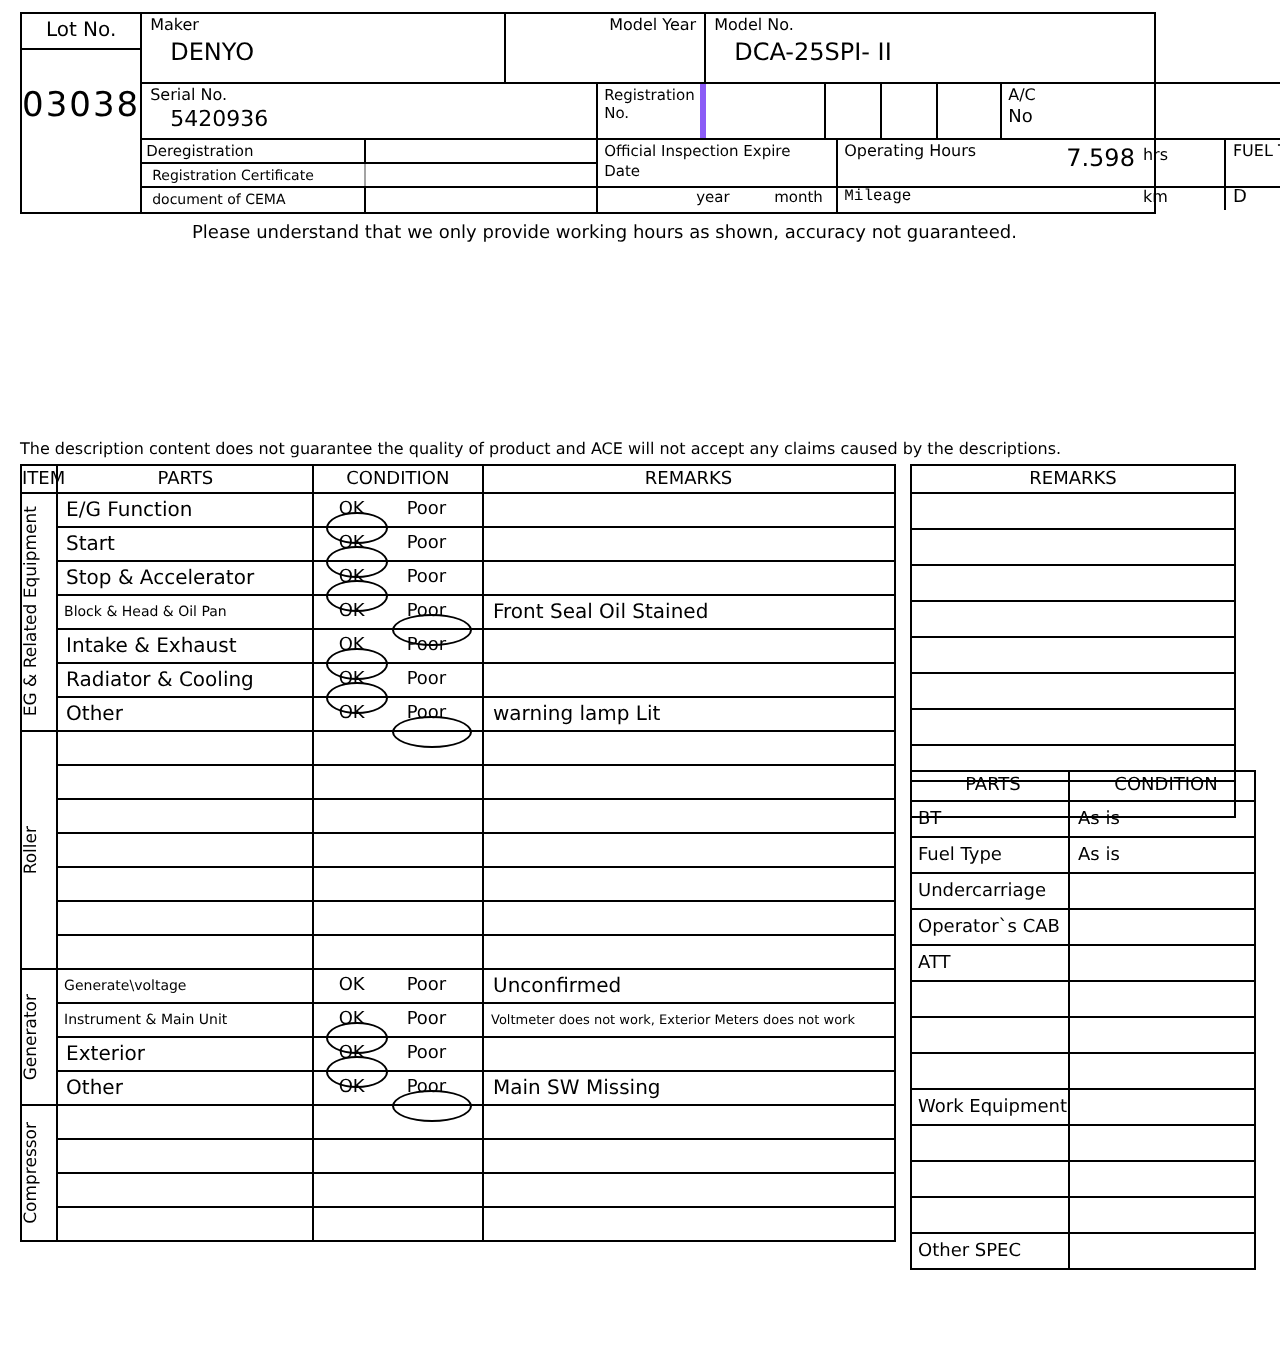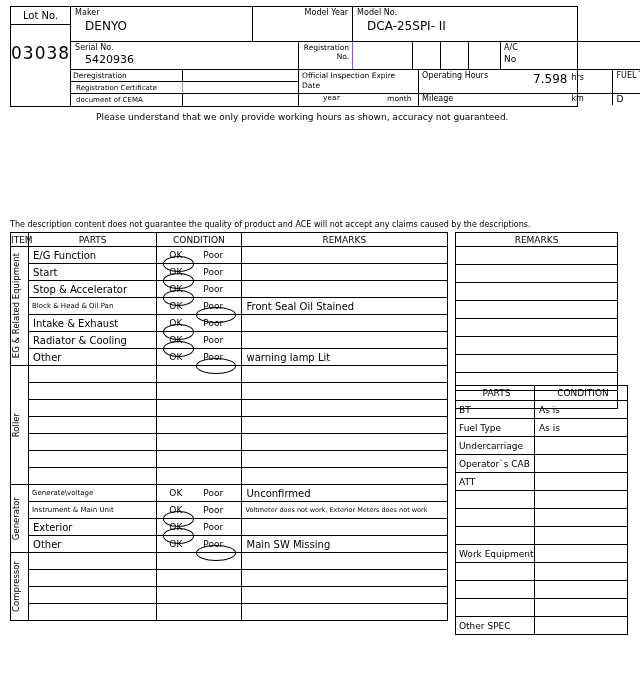--- a/index.html
+++ b/index.html
@@ -26,51 +26,51 @@
 
   .hright{flex:1;}
 
   .r1{display:flex;border-bottom:1px solid #000;height:34px;}
   .r1 .c-maker{width:182px;border-right:1px solid #000;box-sizing:border-box;padding:1px 4px;}
   .r1 .c-my{width:100px;border-right:1px solid #000;box-sizing:border-box;padding:1px 4px;text-align:right;}
   .r1 .c-mn{flex:1;box-sizing:border-box;padding:1px 4px;}
 
   .r2{display:flex;border-bottom:1px solid #000;height:27px;}
   .r2 .c-serial{width:228px;border-right:1px solid #000;box-sizing:border-box;padding:1px 4px;}
-  .r2 .c-reg{width:54px;border-right:1px solid #8b5cf6;box-sizing:border-box;padding:1px 3px;font-size:7.5px;line-height:9px;text-align:right;}
+  .r2 .c-reg{width:54px;border-right:3px solid #8b5cf6;box-sizing:border-box;padding:1px 3px;font-size:7.5px;line-height:9px;}
   .r2 .c-b1{width:60px;border-right:1px solid #000;box-sizing:border-box;}
   .r2 .c-b2{width:28px;border-right:1px solid #000;box-sizing:border-box;}
   .r2 .c-b3{width:28px;border-right:1px solid #000;box-sizing:border-box;}
   .r2 .c-b4{width:32px;border-right:1px solid #000;box-sizing:border-box;}
   .r2 .c-ac{flex:1;box-sizing:border-box;padding:1px 3px;font-size:8px;}
 
   .r3{display:flex;height:36px;}
   .r3 .left{width:228px;border-right:1px solid #000;box-sizing:border-box;}
   .r3 .left .dereg{height:12px;border-bottom:1px solid #000;box-sizing:border-box;padding:0 3px;font-size:7.5px;line-height:12px;display:flex;}
   .r3 .left .dereg .a{width:112px;border-right:1px solid #000;box-sizing:border-box;padding-left:2px;margin-left:-3px;padding-right:2px;}
   .r3 .left .dereg .b{flex:1;padding-left:5px;}
   .r3 .left .regcert{height:12px;border-bottom:1px solid #000;box-sizing:border-box;font-size:7px;line-height:12px;display:flex;}
   .r3 .left .regcert .a{width:112px;border-right:1px solid #a3a3a3;box-sizing:border-box;padding-left:5px;}
   .r3 .left .regcert .b{flex:1;padding-left:5px;}
   .r3 .left .cema{height:12px;box-sizing:border-box;font-size:7px;line-height:12px;display:flex;}
   .r3 .left .cema .a{width:112px;border-right:1px solid #000;box-sizing:border-box;padding-left:5px;}
   .r3 .left .cema .b{flex:1;padding-left:24px;}
   .r3 .mid{width:120px;border-right:1px solid #000;box-sizing:border-box;}
   .r3 .mid .oi{height:24px;border-bottom:1px solid #000;box-sizing:border-box;padding:1px 3px;font-size:7.5px;line-height:10px;}
   .r3 .mid .ym{height:11px;box-sizing:border-box;font-size:7.5px;position:relative;}
-  .r3 .mid .ym .y{position:absolute;left:24px;top:0;font-family:Liberation Mono, monospace;}
+  .r3 .mid .ym .y{position:absolute;left:49px;top:0;}
   .r3 .mid .ym .m{position:absolute;left:88px;top:0;}
   .r3 .right{flex:1;box-sizing:border-box;}
   .r3 .right .oh{height:24px;border-bottom:1px solid #000;box-sizing:border-box;display:flex;}
   .r3 .right .oh .lab{width:108px;padding:1px 3px;font-size:8px;border-right:0;}
   .r3 .right .oh .num{flex:1;text-align:left;padding-right:4px;font-size:12px;padding-top:2px;}
   .r3 .right .oh .unit{width:42px;font-size:8px;padding-top:3px;border-right:1px solid #000;box-sizing:border-box;}
   .r3 .right .oh .ft{width:66px;padding:1px 3px;font-size:8px;box-sizing:border-box;}
   .r3 .right .mil{height:11px;box-sizing:border-box;display:flex;}
-  .r3 .right .mil .lab{width:108px;padding:0 3px;font-size:8px;}
+  .r3 .right .mil .lab{width:108px;padding:0 3px;font-size:8px;font-family:Liberation Mono, monospace;}
   .r3 .right .mil .num{flex:1;text-align:right;padding-right:4px;font-size:9px;}
   .r3 .right .mil .unit{width:42px;font-size:8px;border-right:1px solid #000;box-sizing:border-box;}
   .r3 .right .mil .ftv{width:66px;padding:0 3px;font-size:9px;box-sizing:border-box;}
 
   .notice{position:absolute;left:96px;top:112px;font-size:9px;}
   .disclaim{position:absolute;left:10px;top:220px;font-size:8px;}
 
   
   .maintbl{position:absolute;left:10px;top:232px;width:438px;border-collapse:collapse;table-layout:fixed;}
   .maintbl td,.maintbl th{border:1px solid #000;padding:0;font-weight:normal;}

